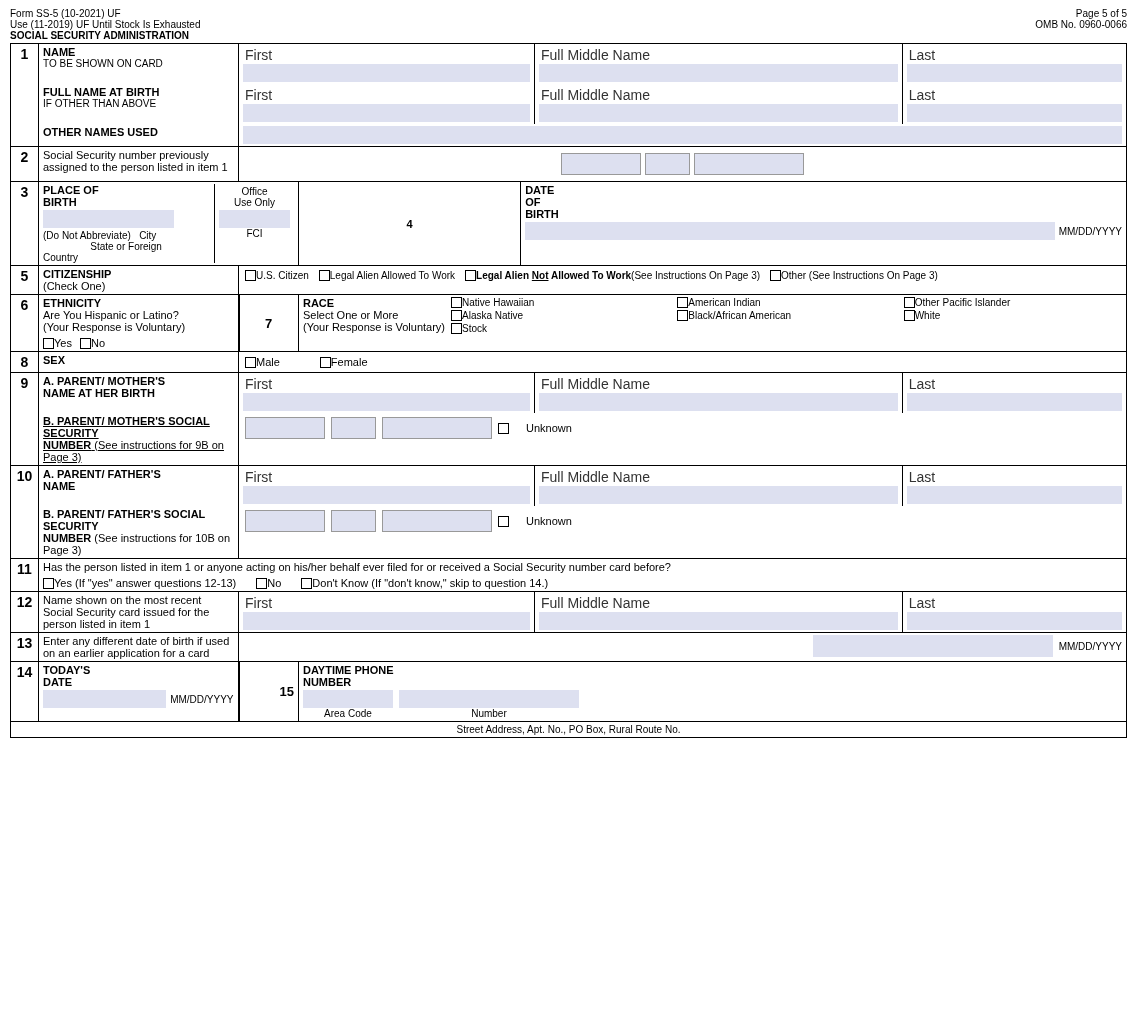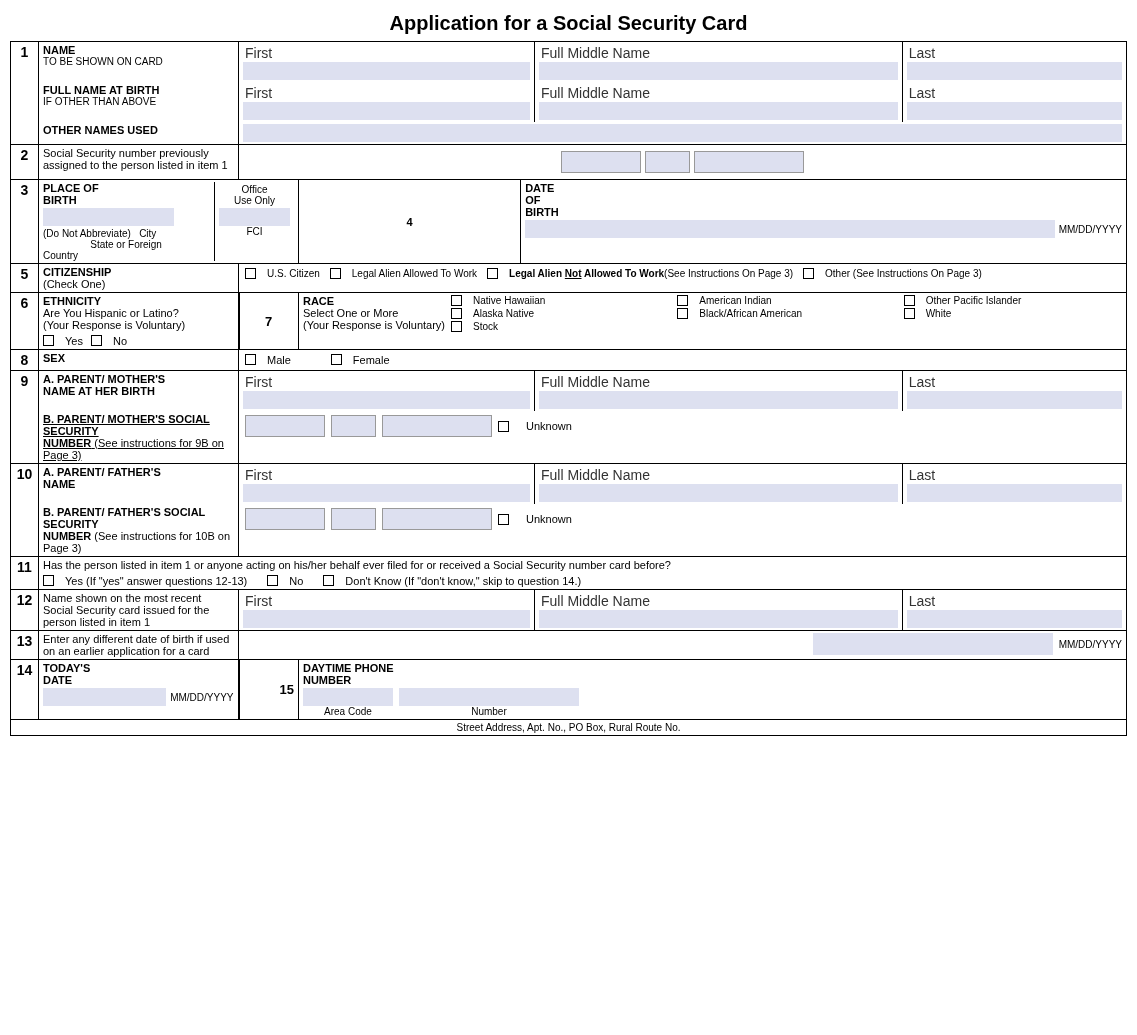--- a/index.html
+++ b/index.html
@@ -6,39 +6,49 @@
     body { font-family: Arial, sans-serif; font-size: 11px; background: #fff; color: #000; }
     .page { width: 1137px; min-height: 1035px; padding: 8px 10px; background: #fff; }
     .header-top { display: flex; justify-content: space-between; margin-bottom: 2px; }
     .header-top-left { font-size: 10px; }
     .header-top-right { font-size: 10px; text-align: right; }
     .form-title { text-align: center; font-size: 20px; font-weight: bold; margin: 4px 0 6px 0; }
     .main-table { width: 100%; border-collapse: collapse; border: 1.5px solid #000; }
     .main-table td, .main-table th { border: 1px solid #000; padding: 2px 4px; vertical-align: top; }
     .row-num { font-weight: bold; font-size: 14px; text-align: center; vertical-align: middle; width: 28px; background: #fff; }
     .label-small { font-size: 10px; }
-    .checkbox-item { display: flex; align-items: flex-start; gap: 11px; }
+    .checkbox-item { display: flex; align-items: center; gap: 0; }
     .chk { width: 11px; height: 11px; border: 1px solid #000; display: inline-block; background: #fff; flex-shrink: 0; }
     .ssn-boxes { display: flex; gap: 4px; align-items: center; }
     .ssn-box { background: #dde0f0; border: 1px solid #999; height: 22px; }
     .ssn-box-1 { width: 80px; }
     .ssn-box-2 { width: 45px; }
     .ssn-box-3 { width: 110px; }
     .unknown-box { display: flex; align-items: center; gap: 17px; white-space: nowrap; }
     .field-label { font-size: 14px; color: #333; padding: 1px 2px; }
     .field-input { background: #dde0f0; height: 18px; }
     b { font-weight: bold; }
   </style>
 </head>
 <body>
 
 <div class="page">
 
-
-  <div class="form-title">Application for a Social Security Card</div>
+  <div class="header-top">
+    <div class="header-top-left">
+      <div>Form SS-5 (10-2021) UF</div>
+      <div>Use (11-2019) UF Until Stock Is Exhausted</div>
+      <div><b>SOCIAL SECURITY ADMINISTRATION</b></div>
+    </div>
+    <div class="header-top-right">
+      <div>Page 5 of 5</div>
+      <div>OMB No. 0960-0066</div>
+    </div>
+  </div>
+
 
   <table class="main-table">
 
     <tbody>
         <tr>
       <td class="row-num" rowspan="3">1</td>
       <td style="width:200px; border-bottom:none;">
         <div><b>NAME</b></div>
         <div class="label-small">TO BE SHOWN ON CARD</div>
       </td>

